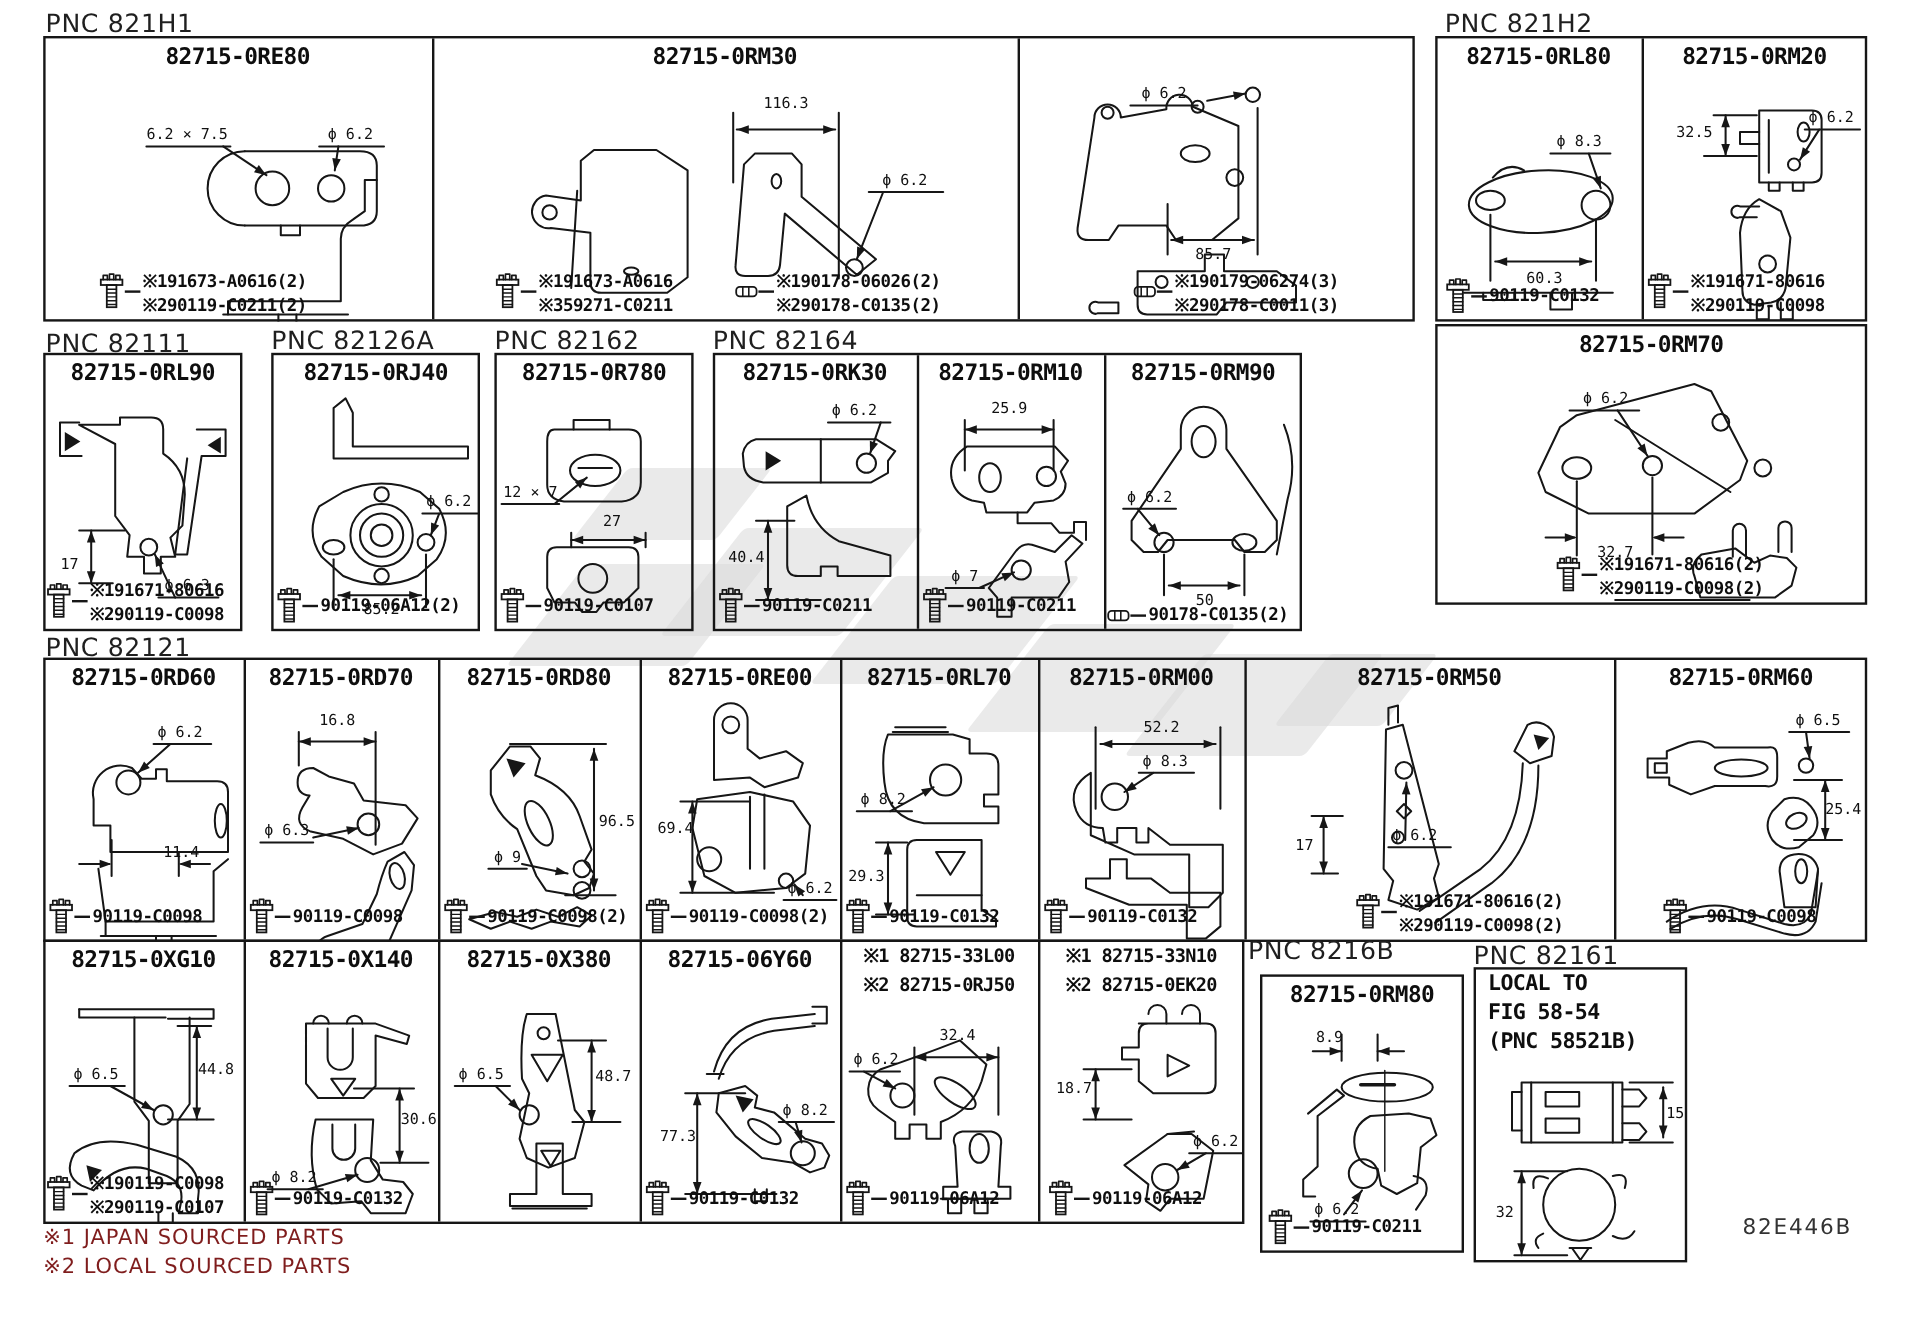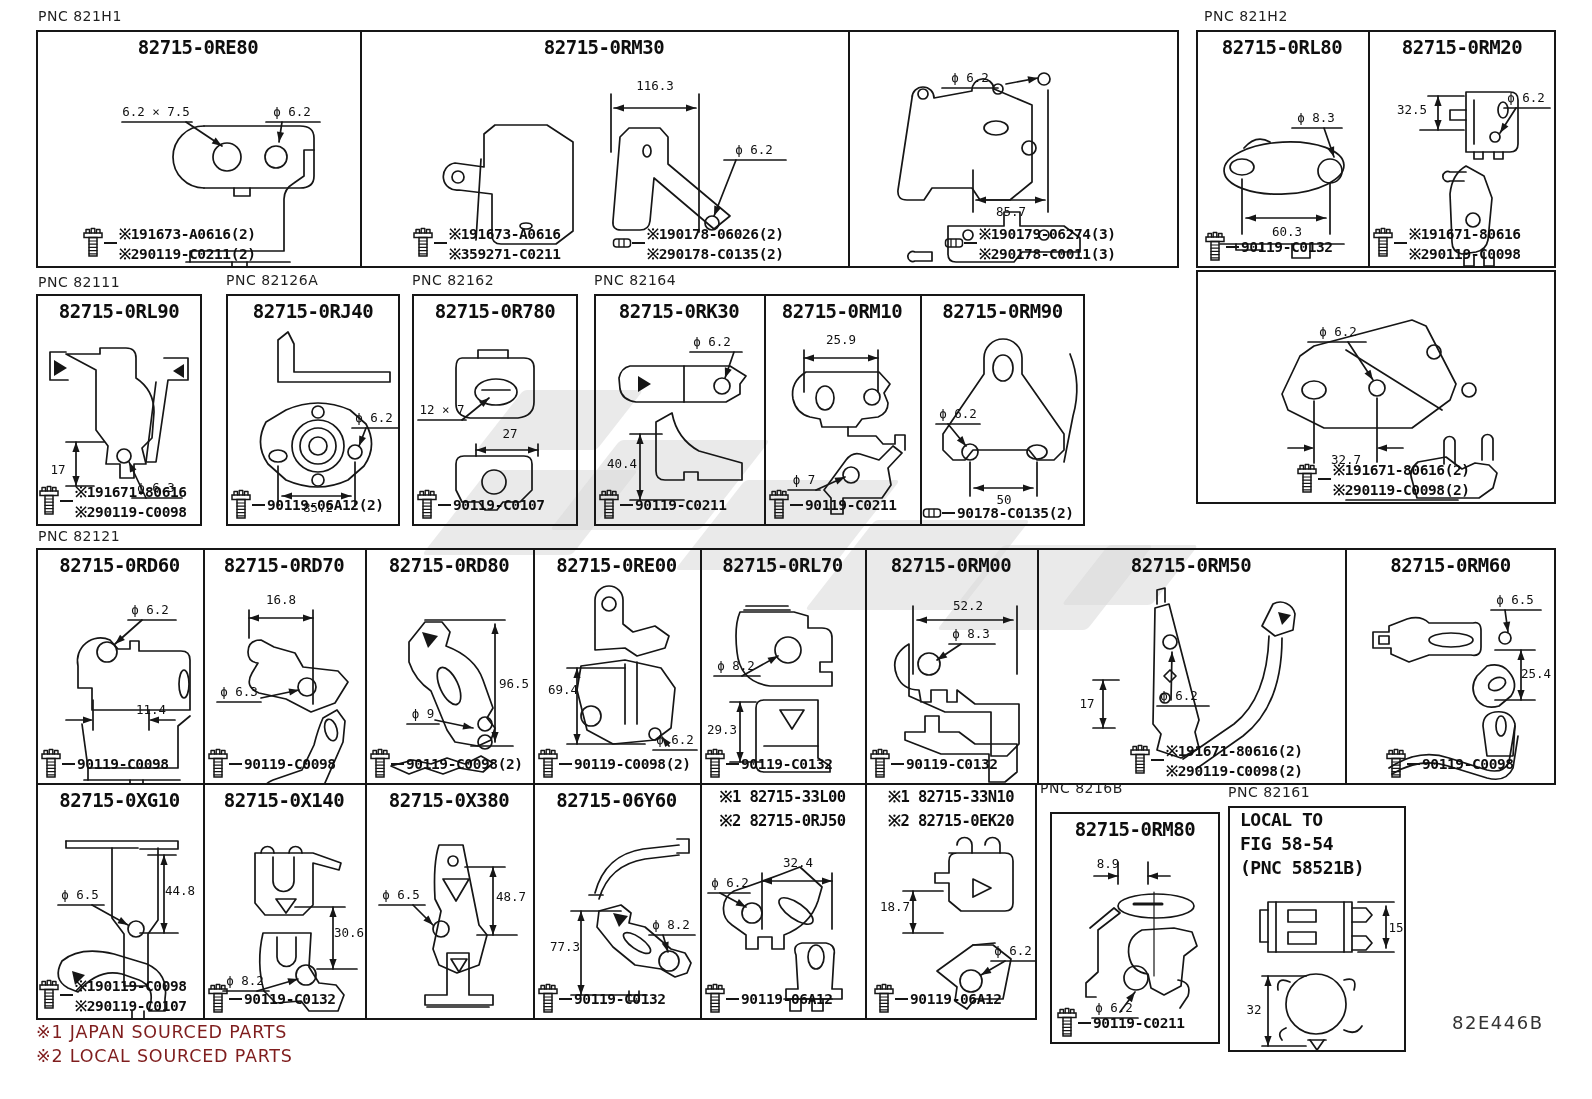--- a/index.html
+++ b/index.html
@@ -1,20 +1,20 @@
 <!DOCTYPE html>
 <html><head>
 <meta charset="utf-8">
 <title>Parts Diagram</title>
 <style>
   html,body{margin:0;padding:0;background:#fff;}
   #root{position:relative;width:1592px;height:1099px;background:#ffffff;
         font-family:"DejaVu Sans",sans-serif;color:#111;overflow:hidden;}
   .wm{position:absolute;background:#d9d9d9;opacity:.55;transform:skewX(-38deg);border-radius:4px;}
-  .pnc-label{position:absolute;font-size:14px;letter-spacing:.5px;color:#1f1f1f;z-index:2;}
+  .pnc-label{position:absolute;font-size:21px;letter-spacing:.5px;color:#1f1f1f;z-index:2;}
   .box{position:absolute;border:2px solid #161616;z-index:1;}
   .vdiv{position:absolute;top:0;bottom:0;width:2px;background:#161616;}
   .cell{position:absolute;z-index:2;}
   .part-no{position:relative;z-index:2;text-align:center;
            font:bold 19px "DejaVu Sans Mono",monospace;letter-spacing:-0.5px;margin-top:6px;color:#0e0e0e;}
   .part-no.small{font-size:15.5px;margin-top:2px;letter-spacing:-0.6px;}
   .part-no.hleft{text-align:left;padding-left:12px;font-size:18px;margin-top:3px;}
   .sketch{position:absolute;left:0;top:0;z-index:1;}
   #root svg text{font:12.5px "DejaVu Sans Mono",monospace;fill:#111;}
   .fast{position:absolute;bottom:5px;display:flex;align-items:center;z-index:3;}
@@ -310,20 +310,21 @@
         <path d="M92,178 h24" fill="none" stroke="#161616" stroke-width="1.7" stroke-linecap="round" stroke-linejoin="round"></path>
         <path d="M183,178 h24" fill="none" stroke="#161616" stroke-width="1.7" stroke-linecap="round" stroke-linejoin="round"></path>
         <path d="M0,0 L-10,-3.6 L-10,3.6 Z" fill="#161616" transform="translate(118,178) rotate(0)"></path>
         <path d="M0,0 L-10,-3.6 L-10,3.6 Z" fill="#161616" transform="translate(181,178) rotate(180)"></path>
         <text x="150" y="194" text-anchor="middle">32.7</text>
         <path d="M150,230 h112" fill="none" stroke="#161616" stroke-width="1.7" stroke-linecap="round" stroke-linejoin="round"></path>
         <path d="M222,192 q-10,8 -6,18 l5,18 h62 l14,-10 4,-15 -8,-8 -14,-2 -13,6 -16,-12 z" fill="none" stroke="#161616" stroke-width="1.7" stroke-linecap="round" stroke-linejoin="round"></path>
         <path d="M248,194 v-22 a5,5 0 0 1 11,0 v22" fill="none" stroke="#161616" stroke-width="1.7" stroke-linecap="round" stroke-linejoin="round"></path>
         <path d="M286,190 v-20 a5,5 0 0 1 11,0 v20" fill="none" stroke="#161616" stroke-width="1.7" stroke-linecap="round" stroke-linejoin="round"></path>
       </svg>
+      <div class="part-no">82715-0RM70</div>
       <div class="fast" style="left: 100px;">
         <svg width="22" height="32" viewBox="0 0 22 32" class="ficon">
           <path d="M4,6 v-3.5 h3.5 v3.5" fill="none" stroke="#161616" stroke-width="1.4" stroke-linecap="round" stroke-linejoin="round"></path>
           <path d="M9.2,6 v-4.5 h3.6 v4.5" fill="none" stroke="#161616" stroke-width="1.4" stroke-linecap="round" stroke-linejoin="round"></path>
           <path d="M14.5,6 v-3.5 h3.5 v3.5" fill="none" stroke="#161616" stroke-width="1.4" stroke-linecap="round" stroke-linejoin="round"></path>
           <rect x="2" y="6" width="18" height="4.5" fill="none" stroke="#161616" stroke-width="1.5"></rect>
           <rect x="7" y="10.5" width="8" height="18.5" fill="none" stroke="#161616" stroke-width="1.5"></rect>
           <path d="M7,14 h8" fill="none" stroke="#161616" stroke-width="1.2" stroke-linecap="round" stroke-linejoin="round"></path>
           <path d="M7,17.2 h8" fill="none" stroke="#161616" stroke-width="1.2" stroke-linecap="round" stroke-linejoin="round"></path>
           <path d="M7,20.4 h8" fill="none" stroke="#161616" stroke-width="1.2" stroke-linecap="round" stroke-linejoin="round"></path>

